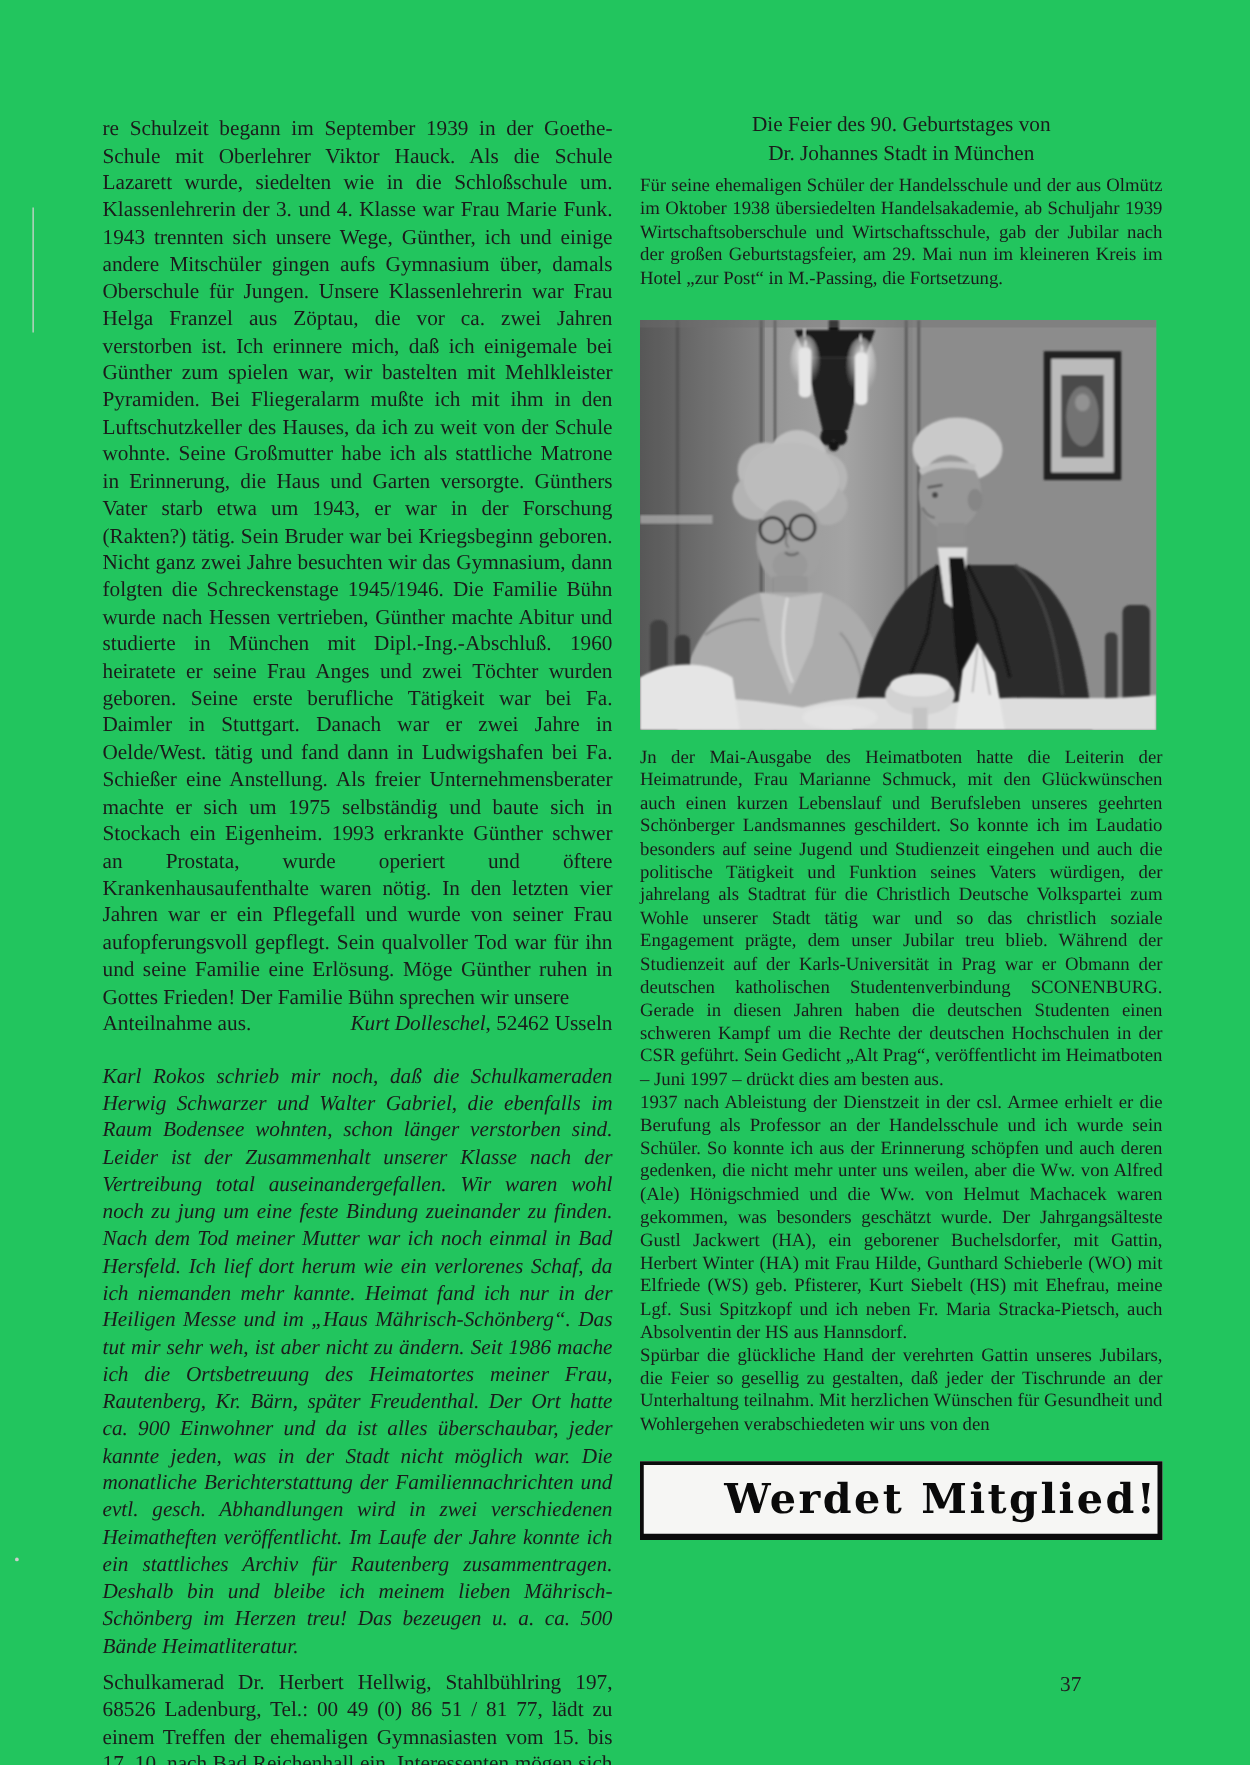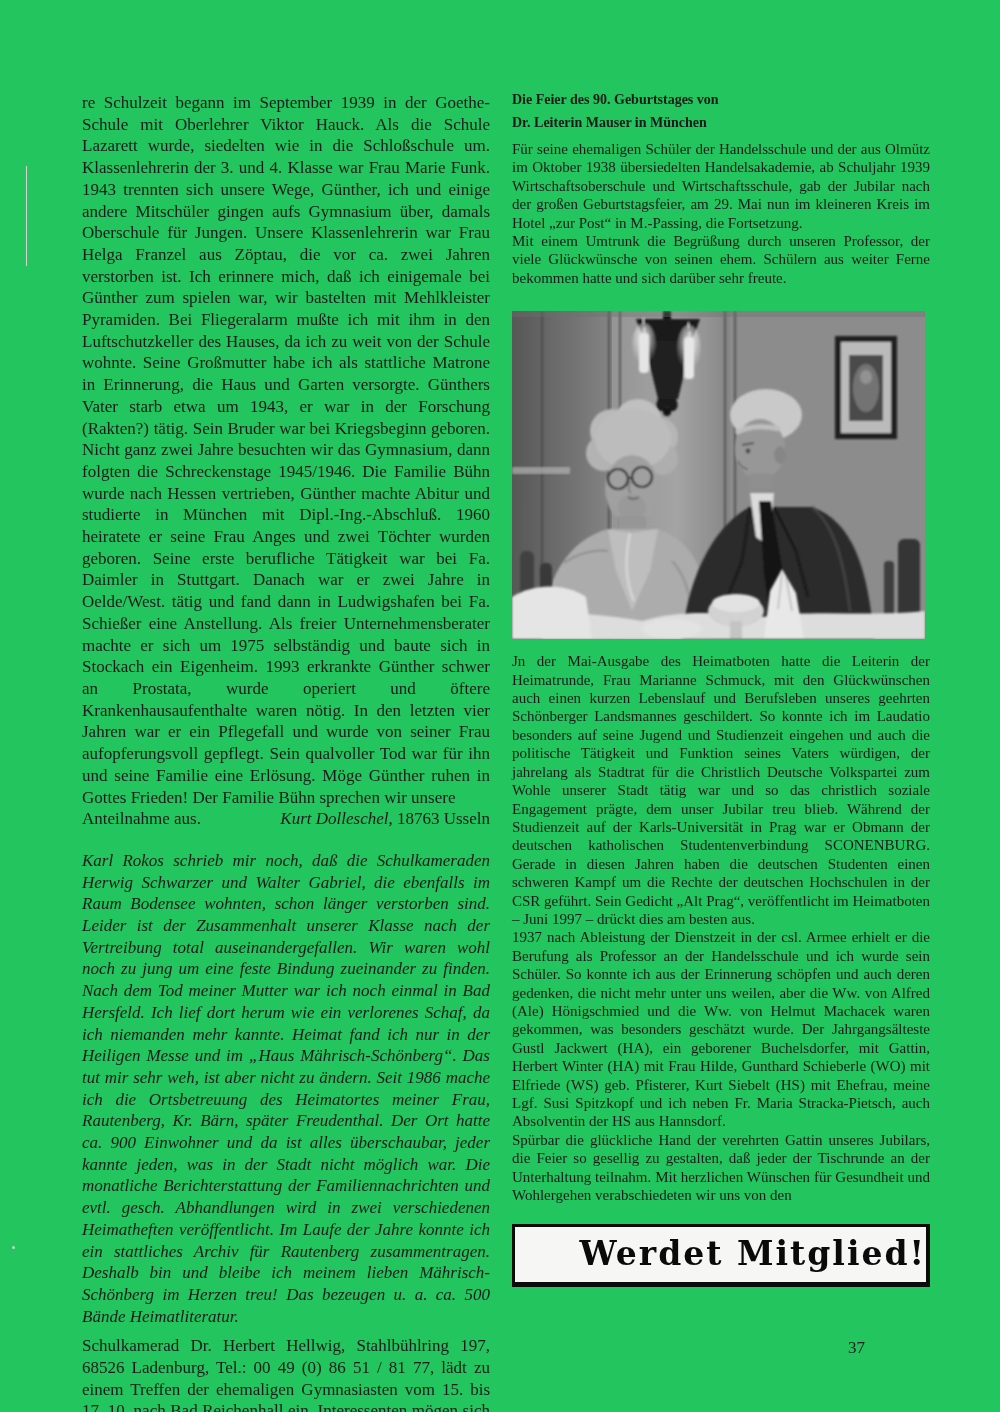--- a/index.html
+++ b/index.html
@@ -14,22 +14,22 @@
   }
   .col{position:absolute;top:92px;}
   .col-left{left:82px;width:408px;}
   .col-right{left:512px;width:418px;top:88px;}
   .body-l{font-size:17px;line-height:21.7px;text-align:justify;margin:0;}
   .body-r{font-size:15px;line-height:18.4px;text-align:justify;margin:0;}
   .sigline{display:flex;justify-content:space-between;align-items:baseline;gap:12px;}
   .sigline .sig{white-space:nowrap;}
   .it{font-style:italic;}
   .article-title{
-    font-size:14px;line-height:23px;font-weight:bold;
-    margin:0 0 6px 0;
+    font-size:17px;line-height:23px;font-weight:normal;
+    text-align:center;margin:0 0 6px 0;
   }
   .mt20{margin-top:20px;font-style:italic;}
   .mt8{margin-top:8px;}
   .photo-wrap{
     width:413px;height:328px;margin:24px 0 13px 0;
     background:#8f8f8f;line-height:0;
   }
   .banner{
     margin-top:20px;
     border:3px solid #0b0b0b;
@@ -64,36 +64,35 @@
 
 <div class="page">
 
   <div class="scan-line"></div>
   <div class="scan-dot"></div>
 
   <div class="col col-left">
     <p class="body-l">re Schulzeit begann im September 1939 in der Goethe-Schule mit Oberlehrer Viktor Hauck. Als die Schule Lazarett wurde, siedelten wie in die Schloßschule um. Klassenlehrerin der 3. und 4. Klasse war Frau Marie Funk. 1943 trennten sich unsere Wege, Günther, ich und einige andere Mitschüler gingen aufs Gymnasium über, damals Oberschule für Jungen. Unsere Klassenlehrerin war Frau Helga Franzel aus Zöptau, die vor ca. zwei Jahren verstorben ist. Ich erinnere mich, daß ich einigemale bei Günther zum spielen war, wir bastelten mit Mehlkleister Pyramiden. Bei Fliegeralarm mußte ich mit ihm in den Luftschutzkeller des Hauses, da ich zu weit von der Schule wohnte. Seine Großmutter habe ich als stattliche Matrone in Erinnerung, die Haus und Garten versorgte. Günthers Vater starb etwa um 1943, er war in der Forschung (Rakten?) tätig. Sein Bruder war bei Kriegsbeginn geboren. Nicht ganz zwei Jahre besuchten wir das Gymnasium, dann folgten die Schreckenstage 1945/1946. Die Familie Bühn wurde nach Hessen vertrieben, Günther machte Abitur und studierte in München mit Dipl.-Ing.-Abschluß. 1960 heiratete er seine Frau Anges und zwei Töchter wurden geboren. Seine erste berufliche Tätigkeit war bei Fa. Daimler in Stuttgart. Danach war er zwei Jahre in Oelde/West. tätig und fand dann in Ludwigshafen bei Fa. Schießer eine Anstellung. Als freier Unternehmensberater machte er sich um 1975 selbständig und baute sich in Stockach ein Eigenheim. 1993 erkrankte Günther schwer an Prostata, wurde operiert und öftere Krankenhausaufenthalte waren nötig. In den letzten vier Jahren war er ein Pflegefall und wurde von seiner Frau aufopferungsvoll gepflegt. Sein qualvoller Tod war für ihn und seine Familie eine Erlösung. Möge Günther ruhen in Gottes Frieden! Der Familie Bühn sprechen wir unsere</p>
     <div class="body-l sigline">
       <span>Anteilnahme aus.</span>
-      <span class="sig"><span class="it">Kurt Dolleschel</span><span>, 18763 Usseln</span></span>
+      <span class="sig"><span class="it">Kurt Dolleschel</span><span>, 52462 Usseln</span></span>
     </div>
 
     <p class="body-l mt20">Karl Rokos schrieb mir noch, daß die Schulkameraden Herwig Schwarzer und Walter Gabriel, die ebenfalls im Raum Bodensee wohnten, schon länger verstorben sind. Leider ist der Zusammenhalt unserer Klasse nach der Vertreibung total auseinandergefallen. Wir waren wohl noch zu jung um eine feste Bindung zueinander zu finden. Nach dem Tod meiner Mutter war ich noch einmal in Bad Hersfeld. Ich lief dort herum wie ein verlorenes Schaf, da ich niemanden mehr kannte. Heimat fand ich nur in der Heiligen Messe und im „Haus Mährisch-Schönberg“. Das tut mir sehr weh, ist aber nicht zu ändern. Seit 1986 mache ich die Ortsbetreuung des Heimatortes meiner Frau, Rautenberg, Kr. Bärn, später Freudenthal. Der Ort hatte ca. 900 Einwohner und da ist alles überschaubar, jeder kannte jeden, was in der Stadt nicht möglich war. Die monatliche Berichterstattung der Familiennachrichten und evtl. gesch. Abhandlungen wird in zwei verschiedenen Heimatheften veröffentlicht. Im Laufe der Jahre konnte ich ein stattliches Archiv für Rautenberg zusammentragen. Deshalb bin und bleibe ich meinem lieben Mährisch-Schönberg im Herzen treu! Das bezeugen u. a. ca. 500 Bände Heimatliteratur.</p>
 
     <p class="body-l mt8">Schulkamerad Dr. Herbert Hellwig, Stahlbühlring 197, 68526 Ladenburg, Tel.: 00 49 (0) 86 51 / 81 77, lädt zu einem Treffen der ehemaligen Gymnasiasten vom 15. bis 17. 10. nach Bad Reichenhall ein. Interessenten mögen sich an o. a. Anschrift wenden. Herzliche Grüße an alle irgendwo zerstreuten ehemaligen Schul-</p>
 
   </div>
 
   <div class="col col-right">
     <h2 class="article-title">
       <span style="display:block">Die Feier des 90. Geburtstages von</span>
-      <span style="display:block">Dr. Leiterin Mauser in München</span>
+      <span style="display:block">Dr. Johannes Stadt in München</span>
     </h2>
     <p class="body-r">Für seine ehemaligen Schüler der Handelsschule und der aus Olmütz im Oktober 1938 übersiedelten Handelsakademie, ab Schuljahr 1939 Wirtschaftsoberschule und Wirtschaftsschule, gab der Jubilar nach der großen Geburtstagsfeier, am 29. Mai nun im kleineren Kreis im Hotel „zur Post“ in M.-Passing, die Fortsetzung.</p>
-    <p class="body-r">Mit einem Umtrunk die Begrüßung durch unseren Professor, der viele Glückwünsche von seinen ehem. Schülern aus weiter Ferne bekommen hatte und sich darüber sehr freute.</p>
 
     <div class="photo-wrap" role="img" aria-label="Schwarzweiß-Foto: ältere Dame mit Brille und heller Jacke neben älterem Herrn im dunklen Anzug an gedeckter Tafel, dahinter holzvertäfelte Wand mit Wandleuchte und gerahmtem Bild">
       <svg viewBox="0 0 413 328" width="413" height="328" xmlns="http://www.w3.org/2000/svg">
         <defs>
           <filter id="soft">
               <feGaussianBlur stdDeviation="0.9"></feGaussianBlur>
             </filter>
           <filter id="softer">
               <feGaussianBlur stdDeviation="1.6"></feGaussianBlur>
             </filter>

